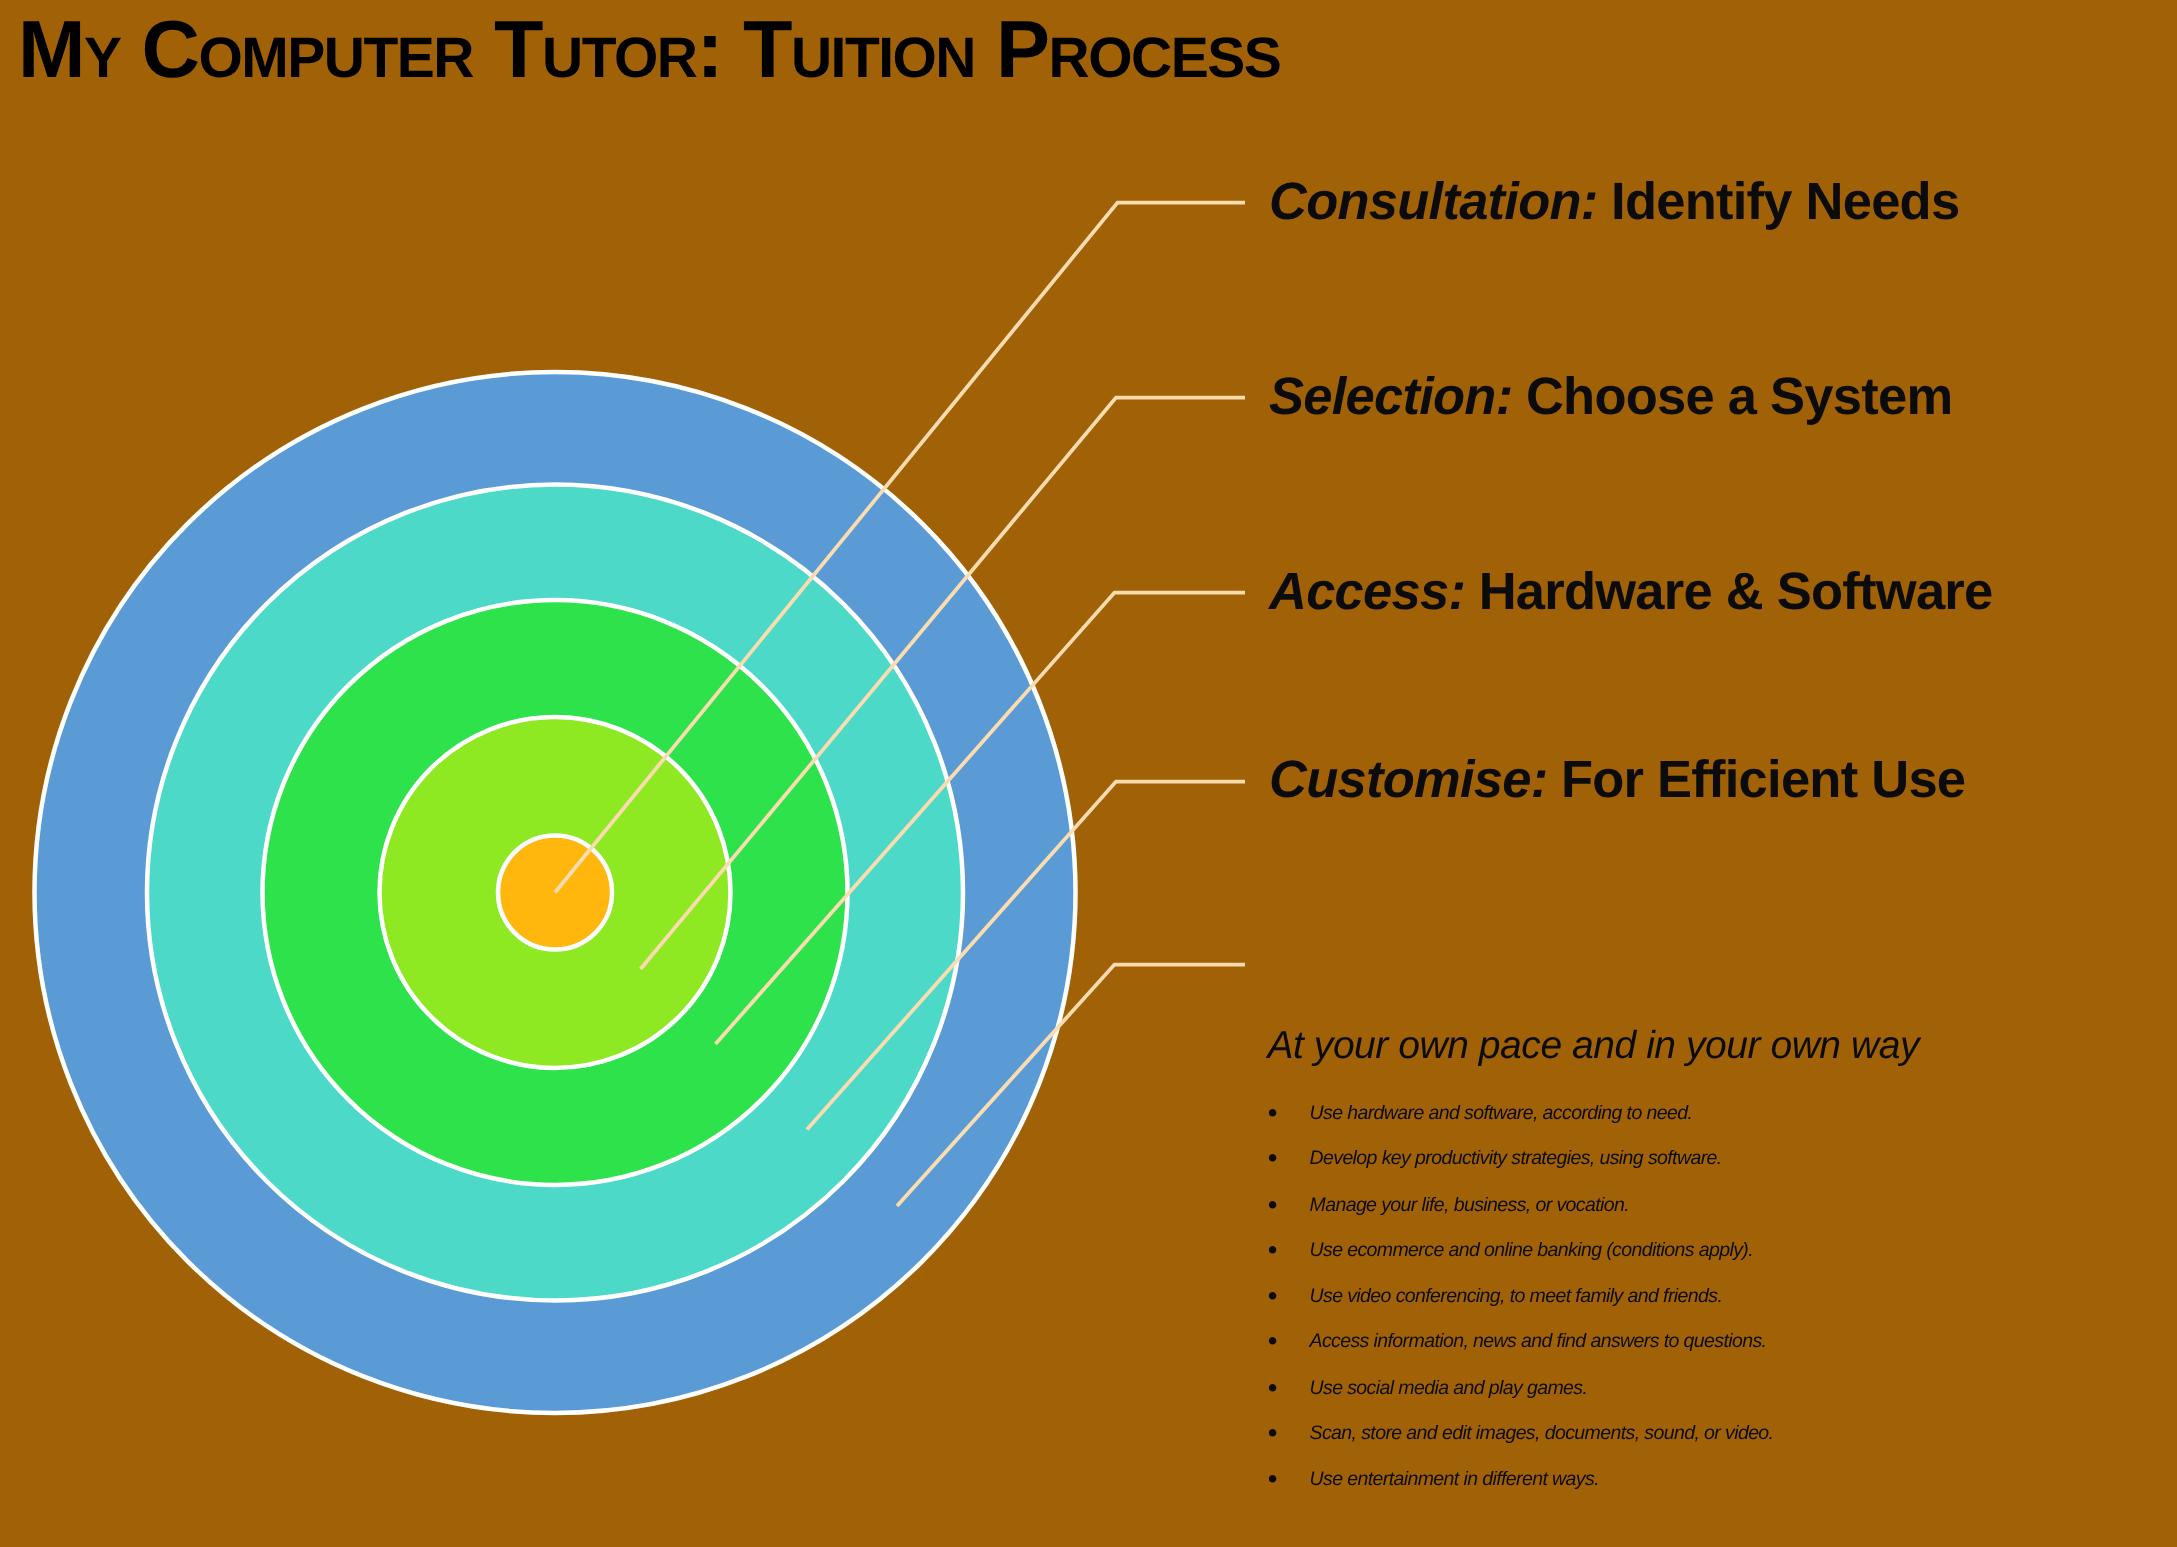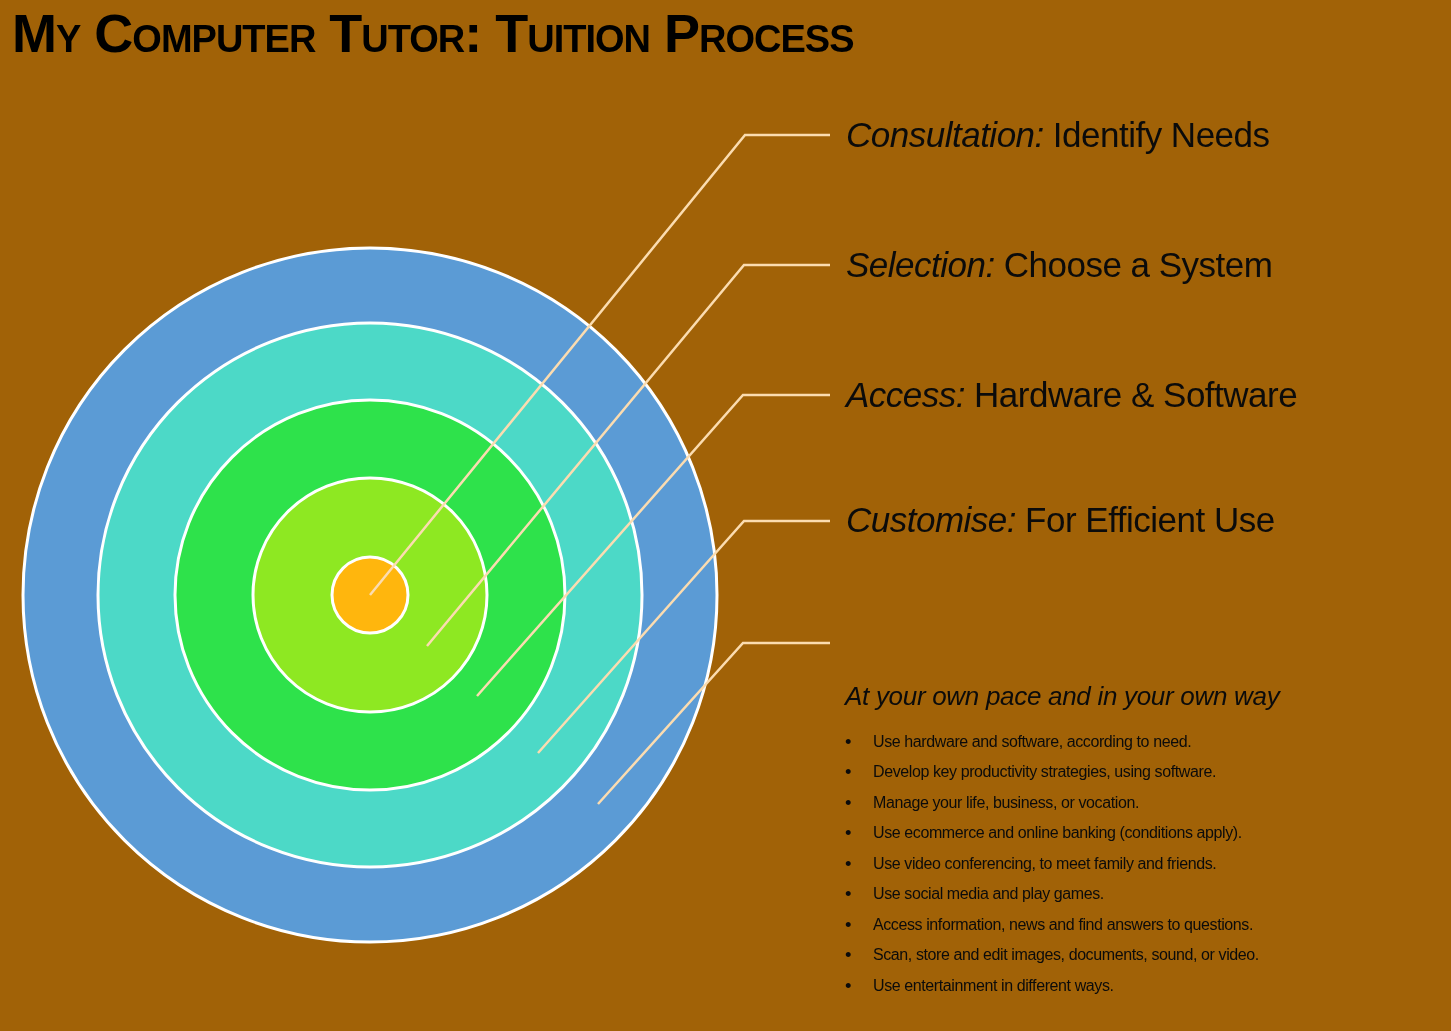--- a/index.html
+++ b/index.html
@@ -25,20 +25,21 @@
   }
   .diagram-svg { position:absolute; left:0; top:0; }
   .step-label {
     position:absolute;
     left:846px;
     font-size:35px;
     line-height:42px;
     letter-spacing:-0.5px;
     white-space:nowrap;
     color:#0b0b0b;
+    font-weight:bold;
   }
   .step-label .term { font-style:italic; }
   .step-label .desc { margin-left:9px; }
   .subtitle {
     position:absolute;
     left:845px; top:679px;
     font-size:26px;
     line-height:34px;
     font-style:italic;
     letter-spacing:-0.3px;
@@ -48,25 +49,26 @@
   .bullet-list {
     position:absolute;
     left:843px; top:727px;
     margin:0; padding:0;
     list-style:none;
     width:600px;
   }
   .bullet-list li {
     position:relative;
     padding-left:30px;
-    font-size:16px;
+    font-size:13px;
     letter-spacing:-0.4px;
     line-height:30.45px;
     white-space:nowrap;
     color:#0b0b0b;
+    font-style:italic;
   }
   .bullet-list li::before {
     content:"\2022";
     position:absolute;
     left:2px; top:0;
     font-size:18.5px;
   }
 </style>
 </head>
 <body>
@@ -108,19 +110,19 @@
 
 
   <div class="subtitle">At your own pace and in your own way</div>
 
   <ul class="bullet-list">
     <li>Use hardware and software, according to need.</li>
     <li>Develop key productivity strategies, using software.</li>
     <li>Manage your life, business, or vocation.</li>
     <li>Use ecommerce and online banking (conditions apply).</li>
     <li>Use video conferencing, to meet family and friends.</li>
+    <li>Access information, news and find answers to questions.</li>
     <li>Use social media and play games.</li>
-    <li>Access information, news and find answers to questions.</li>
     <li>Scan, store and edit images, documents, sound, or video.</li>
     <li>Use entertainment in different ways.</li>
   </ul>
 
 </div>
 
 </body></html>

